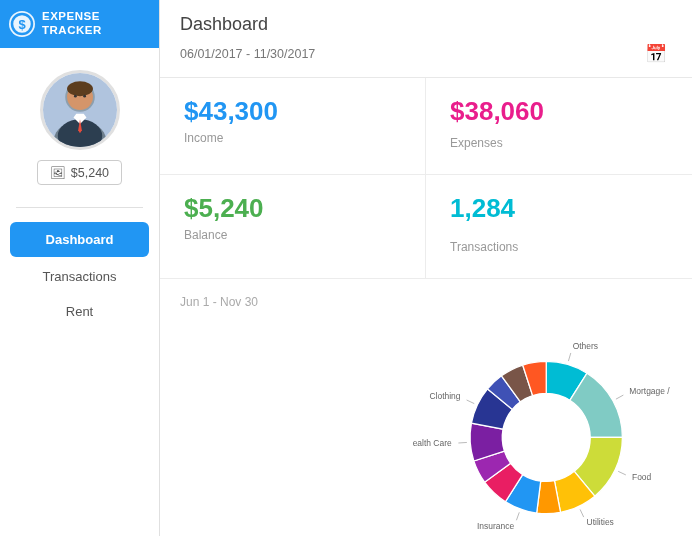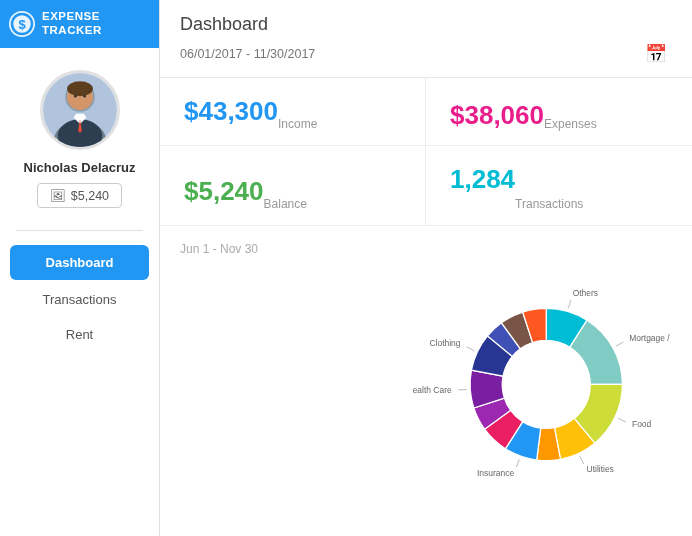--- a/index.html
+++ b/index.html
@@ -158,34 +158,34 @@
 
     
     .stats-grid {
       display: grid;
       grid-template-columns: 1fr 1fr;
       background: #fff;
       border-bottom: 1px solid #ececec;
     }
 
     .stat-card {
-      padding: 18px 24px 14px;
+      padding: 18px 24px 24px;
       border-right: 1px solid #ececec;
       border-bottom: 1px solid #ececec;
       display: flex;
-      flex-direction: row;
-      align-items: flex-end;
+      flex-direction: column;
+      align-items: flex-start;
     }
 
     .stat-card:nth-child(2) { border-right: none; }
     .stat-card:nth-child(3) { border-bottom: none; }
     .stat-card:nth-child(4) { border-right: none; border-bottom: none; }
 
     .stat-value-income { font-size: 26px; font-weight: 600; color: #2196F3; margin-bottom: 4px; }
-    .stat-value-expense { font-size: 26px; font-weight: 600; color: #e91e8c; margin-bottom: 0; }
+    .stat-value-expense { font-size: 26px; font-weight: 600; color: #e91e8c; margin-bottom: 9px; }
     .stat-value-balance { font-size: 26px; font-weight: 600; color: #4CAF50; margin-bottom: 4px; }
     .stat-value-trans { font-size: 26px; font-weight: 600; color: #00BCD4; margin-bottom: 16px; }
 
     .stat-label { font-size: 12px; color: #999; }
 
     
     .chart-section {
       background: #fff;
       padding: 16px 20px 10px;
       flex: 1;
@@ -258,21 +258,20 @@
 
       <circle cx="40" cy="26" r="14" fill="#d4956a"></circle>
 
       <ellipse cx="40" cy="17" rx="14" ry="8" fill="#5c3d1e"></ellipse>
 
       <circle cx="35" cy="25" r="1.5" fill="#333"></circle>
       <circle cx="45" cy="25" r="1.5" fill="#333"></circle>
     </svg>
   </div>
 
-  <span class="sidebar-username">Nicholas Delacruz</span>
 
   <button class="sidebar-balance-btn">
     <span>🖼</span>
     <span>$5,240</span>
   </button>
 
   <hr class="sidebar-divider">
 
   <nav class="sidebar-nav">
     <div class="nav-item active">

